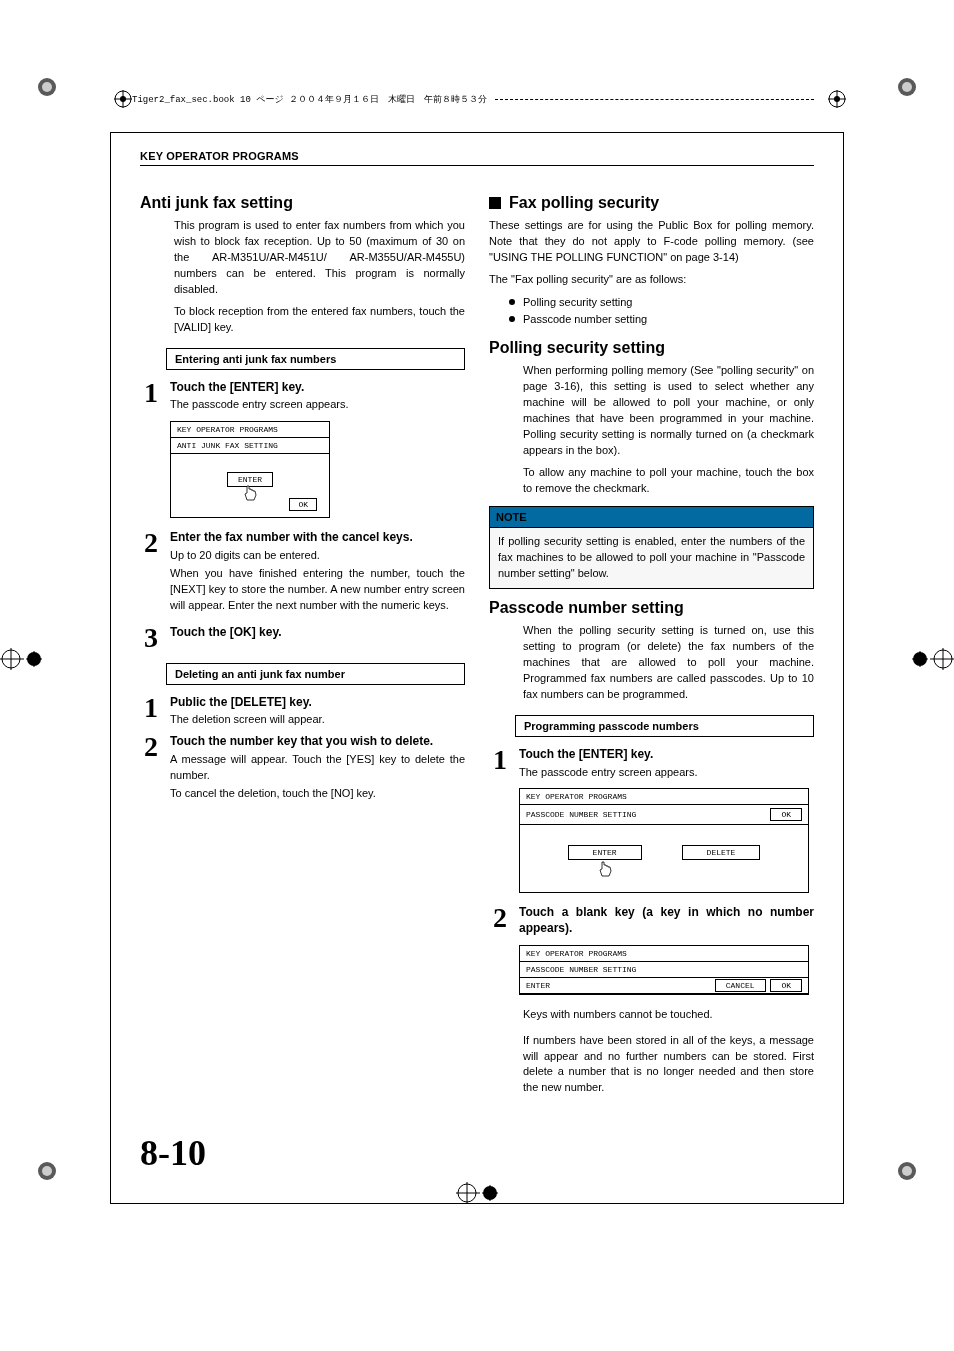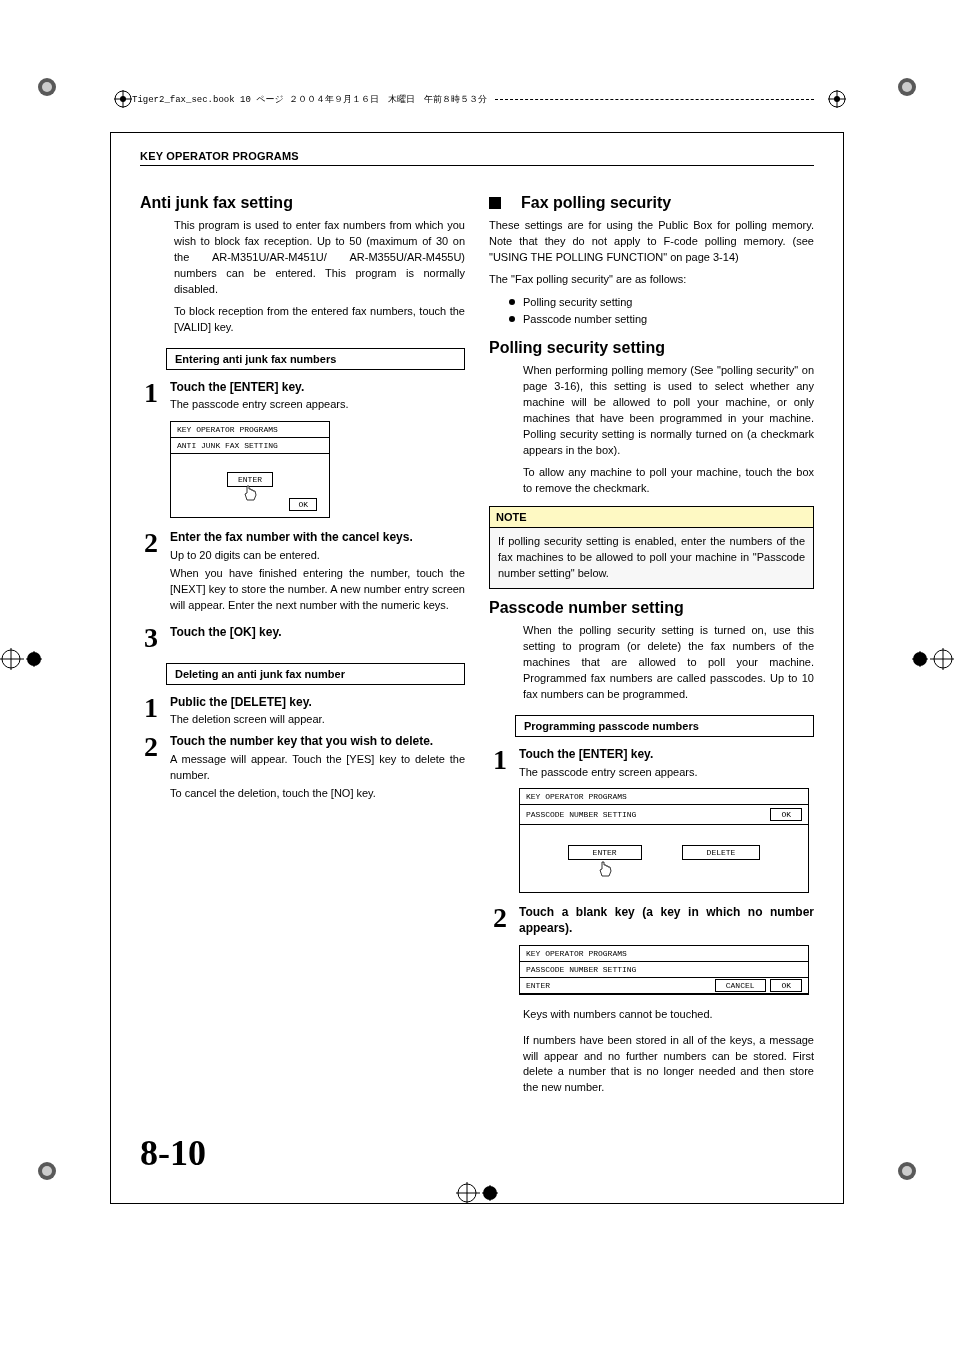--- a/index.html
+++ b/index.html
@@ -17,21 +17,21 @@
 .rm-b{bottom:30px;left:50%;transform:translateX(-50%)}
 .header-line{position:absolute;top:90px;left:108px;right:108px;display:flex;align-items:center;font-size:9px;font-family:Liberation Mono, monospace}
 .header-line .dash{flex:1;border-top:1px dashed #000;margin:0 8px}
 .header-line .reg-icon{width:18px;height:18px;margin-left:6px}
 .content{position:relative;margin:60px 80px 0 80px}
 .border-frame{position:absolute;inset:-18px -30px -30px -30px;border:1px solid #000;pointer-events:none}
 .section-header{font-weight:bold;font-size:11px;letter-spacing:0.2px;border-bottom:1px solid #000;padding-bottom:3px;margin-bottom:28px}
 .cols{display:flex;gap:24px}
 .col{flex:1;min-width:0}
 .h2{font-weight:bold;font-size:16px;margin-bottom:6px}
-.h2-row{display:flex;align-items:center;gap:20px;margin-bottom:6px}
+.h2-row{display:flex;align-items:center;gap:8px;margin-bottom:6px}
 .h2-row .sq{width:12px;height:12px;background:#000;flex:0 0 12px}
 .para{font-size:11px;line-height:1.45;text-align:justify;margin-bottom:6px}
 .para-indent{margin-left:34px}
 .bullets{margin:4px 0 10px 20px}
 .bullets li{list-style:none;position:relative;padding-left:14px;font-size:11px;line-height:1.6}
 .bullets li::before{content:"";position:absolute;left:0;top:5px;width:6px;height:6px;background:#000;border-radius:50%}
 .box-heading{border:1px solid #000;padding:4px 8px;font-size:11px;font-weight:bold;margin:12px 0 10px 26px}
 .step{display:flex;gap:8px;margin:6px 0 4px 0}
 .step .num{font-family:"Times New Roman",serif;font-size:28px;font-weight:bold;line-height:0.9;min-width:22px;text-align:center}
 .step .step-body{flex:1}
@@ -43,21 +43,21 @@
 .screen .sr-sub2{border-bottom:1px solid #000;padding:3px 6px;display:flex;justify-content:space-between;align-items:center}
 .screen .sr-body{padding:10px 8px;position:relative;min-height:40px}
 .mini-btn{display:inline-block;border:1px solid #000;padding:2px 10px;font-size:8px;font-family:"Courier New",monospace;text-align:center}
 .ok-btn{border:1px solid #000;padding:1px 10px;font-size:8px;font-family:"Courier New",monospace}
 .screen1{width:160px}
 .screen1 .sr-body{display:flex;flex-direction:column;align-items:center;gap:10px;padding:18px 8px 6px}
 .screen1 .enter-wrap{position:relative}
 .screen1 .ok-under{margin-top:1px;align-self:flex-end;margin-right:4px}
 .hand{width:18px;height:18px}
 .note-box{border:1px solid #000;margin:10px 0}
-.note-box .note-title{font-weight:bold;font-size:11px;padding:4px 6px;background:#fef9c3;border-bottom:1px solid #000}
+.note-box .note-title{font-weight:bold;font-size:11px;padding:4px 6px;background:#0369a1;border-bottom:1px solid #000}
 .note-box .note-body{font-size:11px;line-height:1.45;padding:6px 8px;text-align:justify;background:#f7f7f7}
 .screen2{width:290px}
 .screen2 .sr-body{display:flex;justify-content:center;gap:40px;padding:20px 8px 14px}
 .screen2 .btn-wrap{position:relative;display:flex;flex-direction:column;align-items:center}
 .screen3{width:290px}
 .screen3 .sr-body{padding:12px 10px 16px;display:flex;align-items:flex-start;gap:8px}
 .screen3 .grid{display:grid;grid-template-columns:1fr 1fr;gap:8px;flex:1}
 .screen3 .cell{border:1px solid #000;height:18px;font-size:8px;padding:2px 4px;font-family:"Courier New",monospace;position:relative}
 .screen3 .side{display:flex;flex-direction:column;gap:6px;align-items:center}
 .screen3 .pg{font-size:8px;font-family:"Courier New",monospace}

